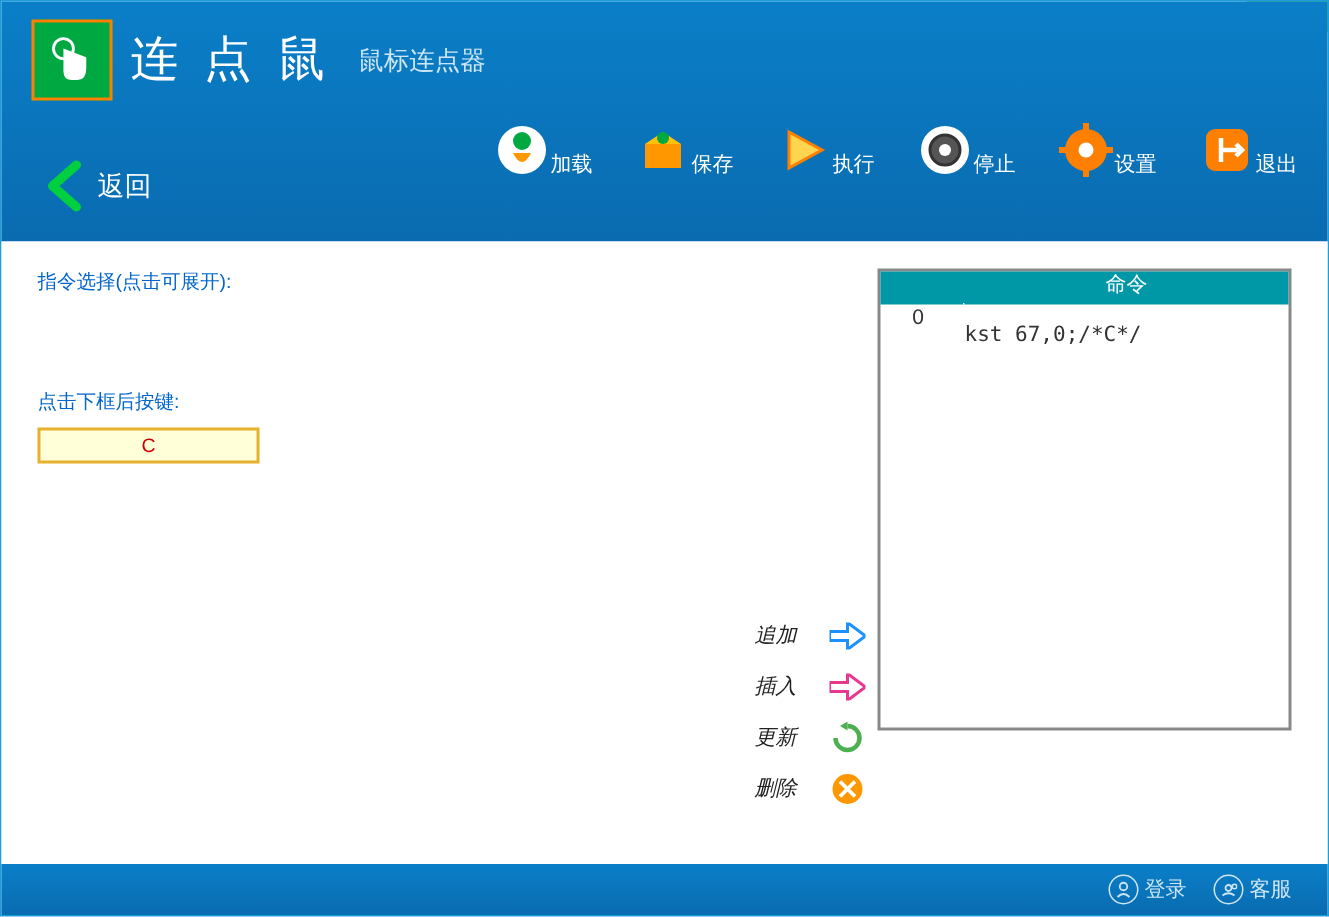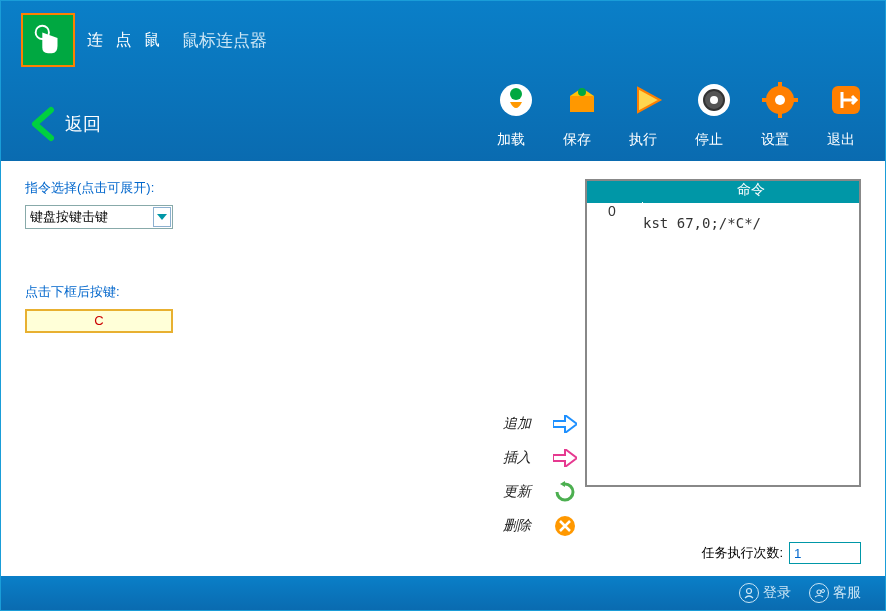--- a/index.html
+++ b/index.html
@@ -8,28 +8,28 @@
 .window { width: 886px; height: 611px; background: #fff; border: 1px solid #1a9dd8; position: relative; }
 
 .titlebar-controls { position: absolute; top: 0; right: 0; background: #00a841; color: #fff; display: flex; align-items: center; height: 20px; padding: 0 6px; gap: 10px; font-size: 13px; font-weight: bold; }
 .titlebar-controls span { cursor: pointer; }
 
 .header { background: linear-gradient(#0a7fc8, #0a6bb0); height: 160px; position: relative; }
 
 .logo-row { display: flex; align-items: center; padding: 12px 20px 0 20px; gap: 12px; }
 .logo { width: 54px; height: 54px; background: #00a841; border: 2px solid #ff7f00; display: flex; align-items: center; justify-content: center; }
 .logo svg { width: 38px; height: 38px; }
-.app-title { color: #fff; font-size: 16px; letter-spacing: 4px; font-weight: normal; }
+.app-title { color: #fff; font-size: 32px; letter-spacing: 4px; font-weight: normal; }
 .app-subtitle { color: #cde6f5; font-size: 17px; margin-left: 6px; }
 
 .back-row { position: absolute; left: 28px; top: 105px; display: flex; align-items: center; gap: 8px; cursor: pointer; }
 .back-label { color: #fff; font-size: 18px; }
 
 .toolbar { position: absolute; right: 20px; top: 80px; display: flex; gap: 28px; }
-.tool-btn { display: flex; flex-direction: column; align-items: flex-start; gap: 12px; cursor: pointer; }
+.tool-btn { display: flex; flex-direction: row; align-items: flex-end; gap: 0; cursor: pointer; }
 .tool-icon { width: 38px; height: 38px; display: flex; align-items: center; justify-content: center; }
 .tool-label { color: #fff; font-size: 14px; }
 
 .content { position: absolute; top: 160px; left: 0; right: 0; bottom: 34px; background: #fff; padding: 18px 24px; display: flex; }
 
 .left-col { width: 340px; }
 .section-label { color: #0066cc; font-size: 13px; margin-bottom: 8px; }
 .combo { width: 148px; height: 24px; border: 1px solid #8aa; background: #fff; display: flex; align-items: center; padding: 0 4px; font-size: 13px; position: relative; cursor: pointer; }
 .combo-arrow { position: absolute; right: 1px; top: 1px; bottom: 1px; width: 18px; border: 1px solid #8cb0d0; display: flex; align-items: center; justify-content: center; background: #fff; }
 
@@ -149,28 +149,20 @@
             </svg>
         </div>
         <span class="tool-label">退出</span>
       </div>
     </div>
   </div>
 
   <div class="content">
     <div class="left-col">
       <div class="section-label">指令选择(点击可展开):</div>
-      <div class="combo">
-        <span>键盘按键击键</span>
-        <div class="combo-arrow">
-          <svg width="10" height="6" viewBox="0 0 10 6">
-              <path d="M0 0 L5 6 L10 0 Z" fill="#0097a7"></path>
-            </svg>
-        </div>
-      </div>
       <div style="height:54px"></div>
       <div class="section-label">点击下框后按键:</div>
       <div class="key-input">C</div>
     </div>
 
     <div class="mid-col">
       <div class="action-list">
         <div class="action-item">
           <span class="action-label">追加</span>
           <div class="action-icon">
@@ -211,24 +203,20 @@
     <div class="right-col">
       <div class="grid">
         <div class="grid-header">
           <div class="col1">序号</div>
           <div class="col2">命令</div>
         </div>
         <div class="grid-row">
           <div class="col1">0</div>
           <div class="col2">kst 67,0;/*C*/</div>
         </div>
-      </div>
-      <div class="exec-row">
-        <span>任务执行次数:</span>
-        <input class="exec-input" value="1" style="">
       </div>
     </div>
   </div>
 
   <div class="footer">
     <div class="footer-item">
       <div class="footer-icon">
         <svg width="12" height="12" viewBox="0 0 12 12">
             <circle cx="6" cy="4" r="2.5" fill="none" stroke="#cde6f5" stroke-width="1.2"></circle>
             <path d="M2 11 Q6 7 10 11" fill="none" stroke="#cde6f5" stroke-width="1.2"></path>

